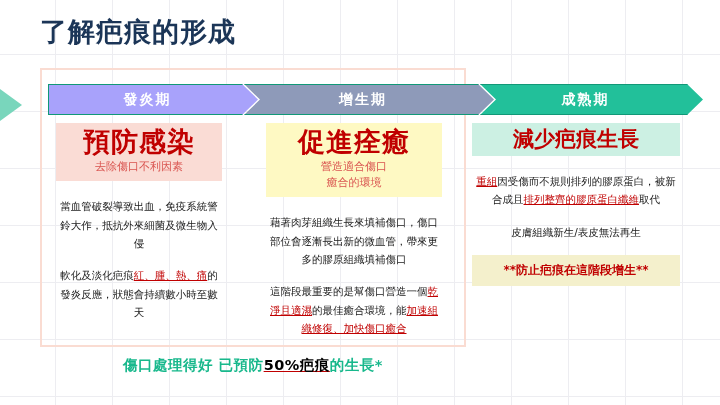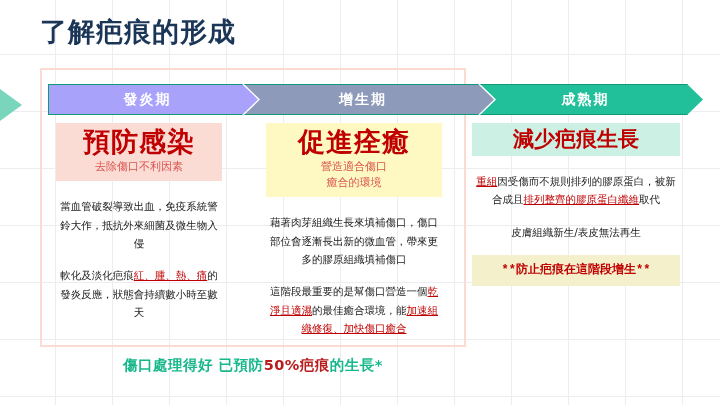--- a/index.html
+++ b/index.html
@@ -102,30 +102,30 @@
   .body-text p{margin:0 0 14px 0;}
   .body-text p:last-child{margin-bottom:0;}
   .hl{color:#c00000;text-decoration:underline;text-decoration-color:#c00000;margin-top:11px;}
 
   #col1 .body-text{margin-top:16px;}
   #col2 .body-text{margin-top:16px;}
   #col3 .body-text{margin-top:16px;}
 
   .yellowbox{
     background:#f4f0cc;color:#c00000;font-weight:bold;
-    font-size:12px;padding:5px 4px;margin-top:12px;display:block;font-family:Liberation Mono, monospace;
+    font-size:12px;padding:5px 4px;margin-top:12px;display:block;
   }
 
   
   #bottom{
     position:absolute;left:40px;top:356px;width:426px;
     text-align:center;font-size:14.5px;font-weight:bold;
     color:#18b88c;letter-spacing:0.5px;white-space:nowrap;
   }
-  #bottom .red{color:#b91c1c;text-decoration-color:#c00000;}
+  #bottom .red{color:#000000;text-decoration:underline;text-decoration-color:#c00000;}
 </style>
 </head>
 <body>
 
 <div id="grid"></div>
 
 <div id="slide">
 
   <div id="title">了解疤痕的形成</div>
 

